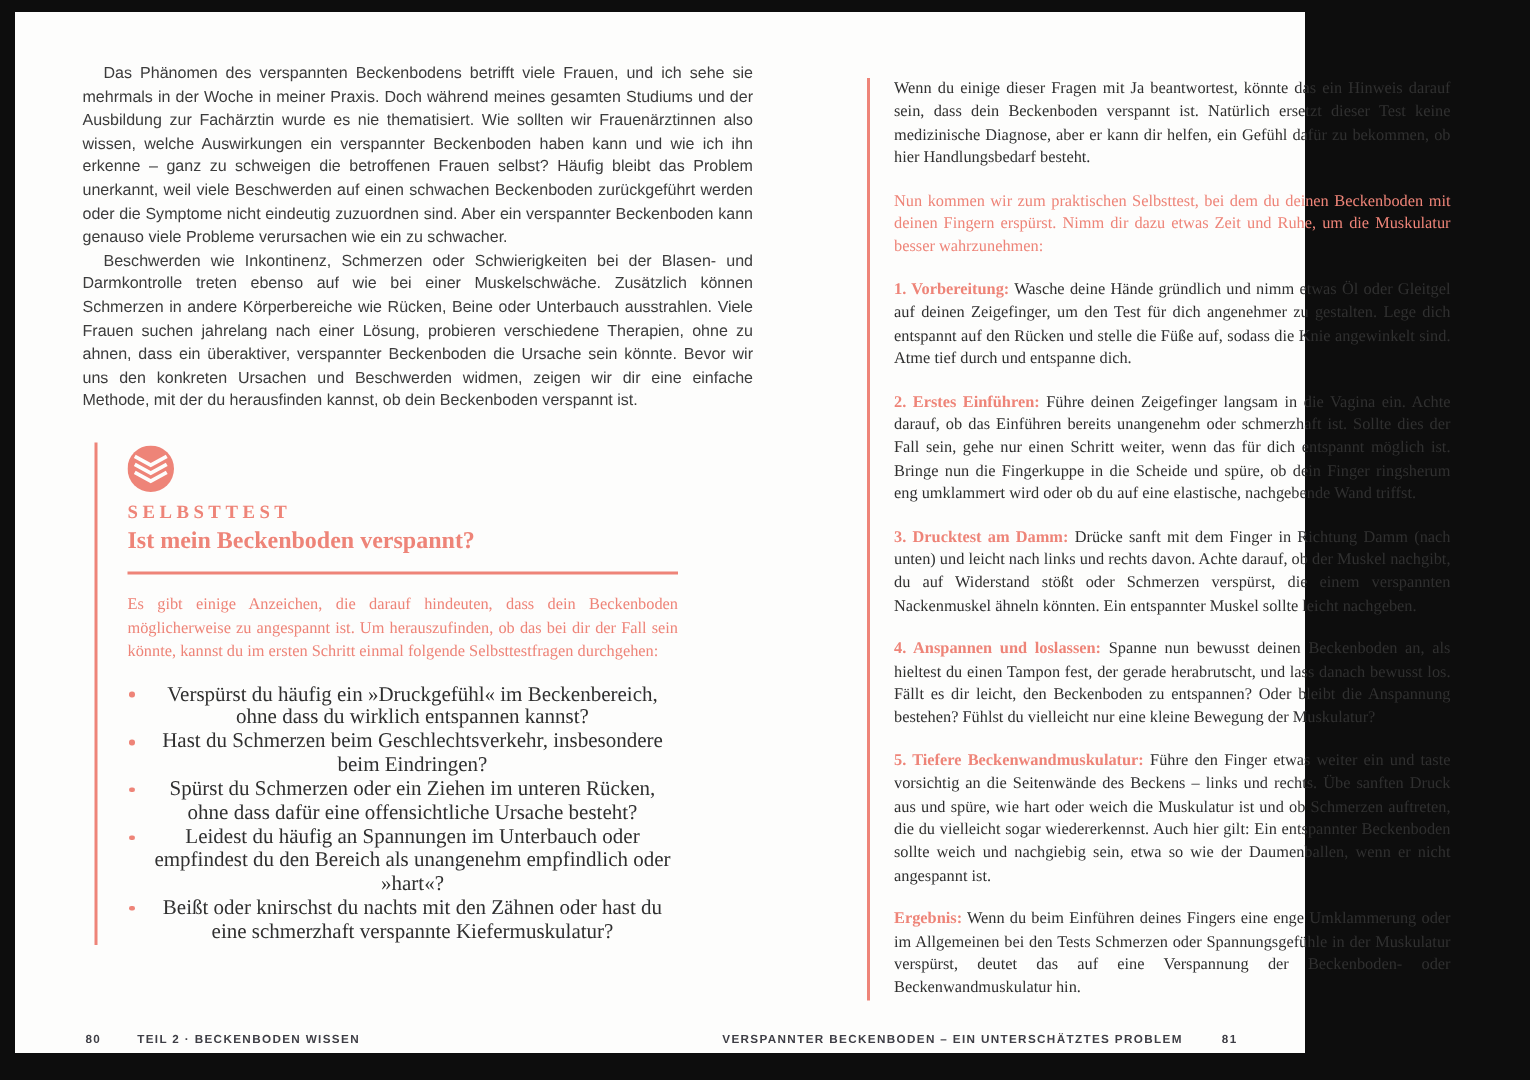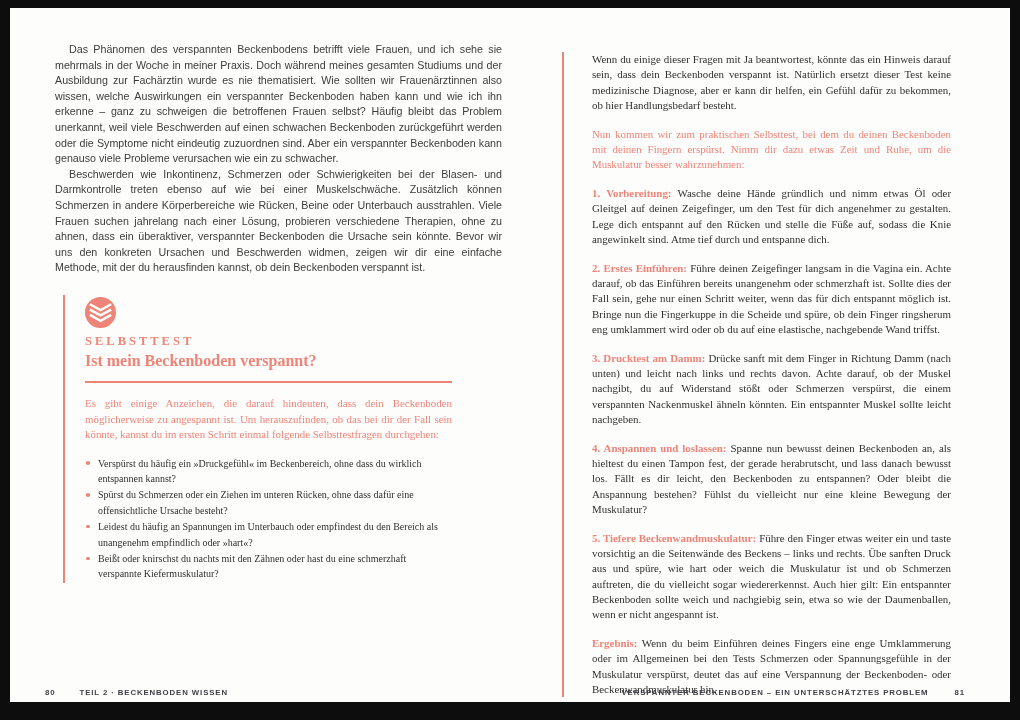--- a/index.html
+++ b/index.html
@@ -3,21 +3,21 @@
 <meta charset="utf-8">
 <style>
   :root { --accent:#ee8478; --ink:#303030; --ink-sans:#3c3c3c; --paper:#fdfdfc; }
   * { box-sizing:border-box; }
   html,body { margin:0; padding:0; }
   body {
     width:1020px; height:720px; position:relative; overflow:hidden;
     background:#0d0d0d; font-family:"Liberation Sans", sans-serif;
   }
   .spread {
-    position:absolute; left:10px; top:8px; width:1000px; height:694px;
+    position:absolute; left:10px; top:8px; width:860px; height:694px;
     background:var(--paper);
   }
 
   
   .left-body {
     position:absolute; left:45px; top:34px; width:447px;
     font-family:"Liberation Sans", sans-serif;
     font-size:10.7px; line-height:15.6px; color:var(--ink-sans);
     text-align:justify;
   }
@@ -42,49 +42,49 @@
   .rule { height:2px; background:var(--accent); margin:11px 0 13px 0; border:none; }
   .intro {
     font-family:"Liberation Serif", serif;
     font-size:10.9px; line-height:15.5px; color:var(--accent);
     text-align:justify;
   }
   .questions { list-style:none; margin:13px 0 0 0; padding:0; }
   .questions li {
     position:relative; padding-left:13px; margin:0 0 1px 0;
     font-family:"Liberation Serif", serif;
-    font-size:10px; line-height:15.4px; color:var(--ink);
+    font-size:14px; line-height:15.4px; color:var(--ink);text-align:center;
   }
   .questions li::before {
     content:""; position:absolute; left:1px; top:5.6px;
     width:3.6px; height:3.6px; border-radius:50%; background:var(--accent);
   }
 
   
   .right-col {
-    position:absolute; left:552px; top:44px; width:389px;
+    position:absolute; left:568px; top:44px; width:389px;
     border-left:2px solid var(--accent);
-    padding-left:28px;
+    padding-left:16px;
     font-family:"Liberation Serif", serif;
     font-size:10.9px; line-height:15.3px; color:var(--ink);
     text-align:justify;
   }
   .right-col p { margin:0 0 13.5px 0; }
   .right-col p:last-child { margin-bottom:0;font-family:Liberation Serif, serif; }
   .coral-para { color:var(--accent); }
   .lead { color:var(--accent); font-weight:bold; }
 
   
   .footer {
     position:absolute; top:680px;
     font-family:"Liberation Sans", sans-serif;
     font-size:7.8px; font-weight:bold; letter-spacing:0.9px;
     color:#3e3e45; white-space:nowrap;
   }
-  .footer-left { left:35px; display:flex; gap:24px; }
+  .footer-left { left:47px; display:flex; gap:24px; }
   .footer-right { right:45px; display:flex; gap:26px; }
 </style>
 </head>
 <body>
 
 <div class="spread">
 
   <div class="left-body">
     <p>Das Phänomen des verspannten Beckenbodens betrifft viele Frauen, und ich sehe sie mehrmals in der Woche in meiner Praxis. Doch während meines gesamten Studiums und der Ausbildung zur Fachärztin wurde es nie thematisiert. Wie sollten wir Frauenärztinnen also wissen, welche Auswirkungen ein verspannter Beckenboden haben kann und wie ich ihn erkenne – ganz zu schweigen die betroffenen Frauen selbst? Häufig bleibt das Problem unerkannt, weil viele Beschwerden auf einen schwachen Beckenboden zurückgeführt werden oder die Symptome nicht eindeutig zuzuordnen sind. Aber ein verspannter Beckenboden kann genauso viele Probleme verursachen wie ein zu schwacher.</p>
     <p>Beschwerden wie Inkontinenz, Schmerzen oder Schwierigkeiten bei der Blasen- und Darmkontrolle treten ebenso auf wie bei einer Muskelschwäche. Zusätzlich können Schmerzen in andere Körperbereiche wie Rücken, Beine oder Unterbauch ausstrahlen. Viele Frauen suchen jahrelang nach einer Lösung, probieren verschiedene Therapien, ohne zu ahnen, dass ein überaktiver, verspannter Beckenboden die Ursache sein könnte. Bevor wir uns den konkreten Ursachen und Beschwerden widmen, zeigen wir dir eine einfache Methode, mit der du herausfinden kannst, ob dein Beckenboden verspannt ist.</p>
@@ -96,20 +96,21 @@
       <path d="M5 7.5 L16 13.5 L27 7.5" stroke="#fdfdfc" stroke-width="2.6" fill="none"></path>
       <path d="M5 13 L16 19 L27 13" stroke="#fdfdfc" stroke-width="2.6" fill="none"></path>
       <path d="M5 18.5 L16 24.5 L27 18.5" stroke="#fdfdfc" stroke-width="2.6" fill="none"></path>
     </svg>
     <div class="kicker">SELBSTTEST</div>
     <div class="box-title">Ist mein Beckenboden verspannt?</div>
     <hr class="rule">
     <div class="intro">Es gibt einige Anzeichen, die darauf hindeuten, dass dein Beckenboden möglicherweise zu angespannt ist. Um herauszufinden, ob das bei dir der Fall sein könnte, kannst du im ersten Schritt einmal folgende Selbsttestfragen durchgehen:</div>
     <ul class="questions">
       <li>Verspürst du häufig ein »Druckgefühl« im Beckenbereich, ohne dass du wirklich entspannen kannst?</li>
+      <li>Hast du Schmerzen beim Geschlechtsverkehr, insbesondere beim Eindringen?</li>
       <li>Spürst du Schmerzen oder ein Ziehen im unteren Rücken, ohne dass dafür eine offensichtliche Ursache besteht?</li>
       <li>Leidest du häufig an Spannungen im Unterbauch oder empfindest du den Bereich als unangenehm empfindlich oder »hart«?</li>
       <li>Beißt oder knirschst du nachts mit den Zähnen oder hast du eine schmerzhaft verspannte Kiefermuskulatur?</li>
     </ul>
   </div>
 
   <div class="right-col">
     <p>Wenn du einige dieser Fragen mit Ja beantwortest, könnte das ein Hinweis darauf sein, dass dein Beckenboden verspannt ist. Natürlich ersetzt dieser Test keine medizinische Diagnose, aber er kann dir helfen, ein Gefühl dafür zu bekommen, ob hier Handlungsbedarf besteht.</p>
     <p class="coral-para">Nun kommen wir zum praktischen Selbsttest, bei dem du deinen Beckenboden mit deinen Fingern erspürst. Nimm dir dazu etwas Zeit und Ruhe, um die Muskulatur besser wahrzunehmen:</p>
     <p><span class="lead">1. Vorbereitung:</span> <span>Wasche deine Hände gründlich und nimm etwas Öl oder Gleitgel auf deinen Zeigefinger, um den Test für dich angenehmer zu gestalten. Lege dich entspannt auf den Rücken und stelle die Füße auf, sodass die Knie angewinkelt sind. Atme tief durch und entspanne dich.</span></p>

